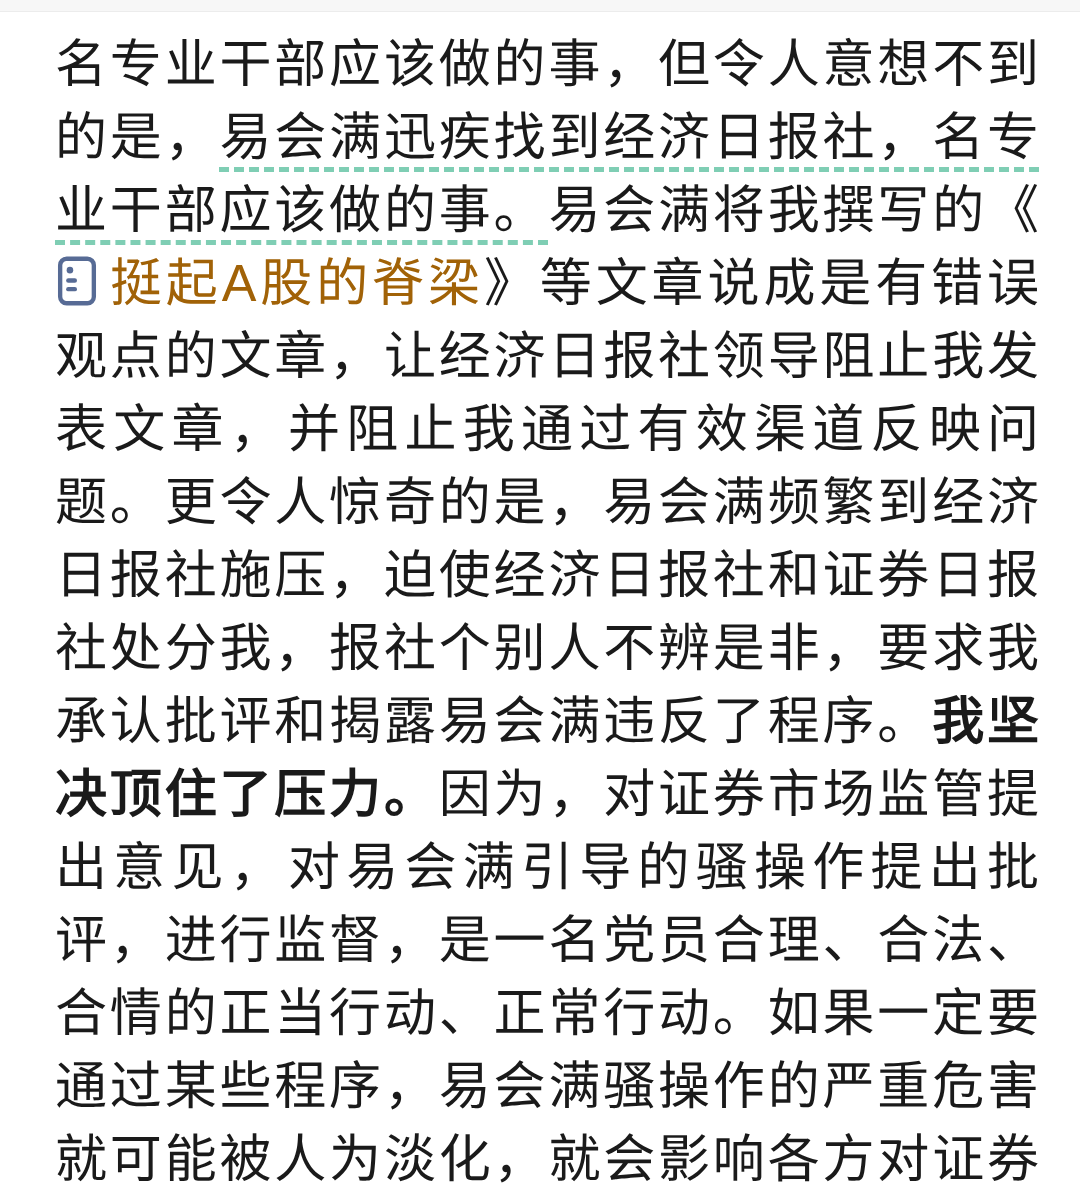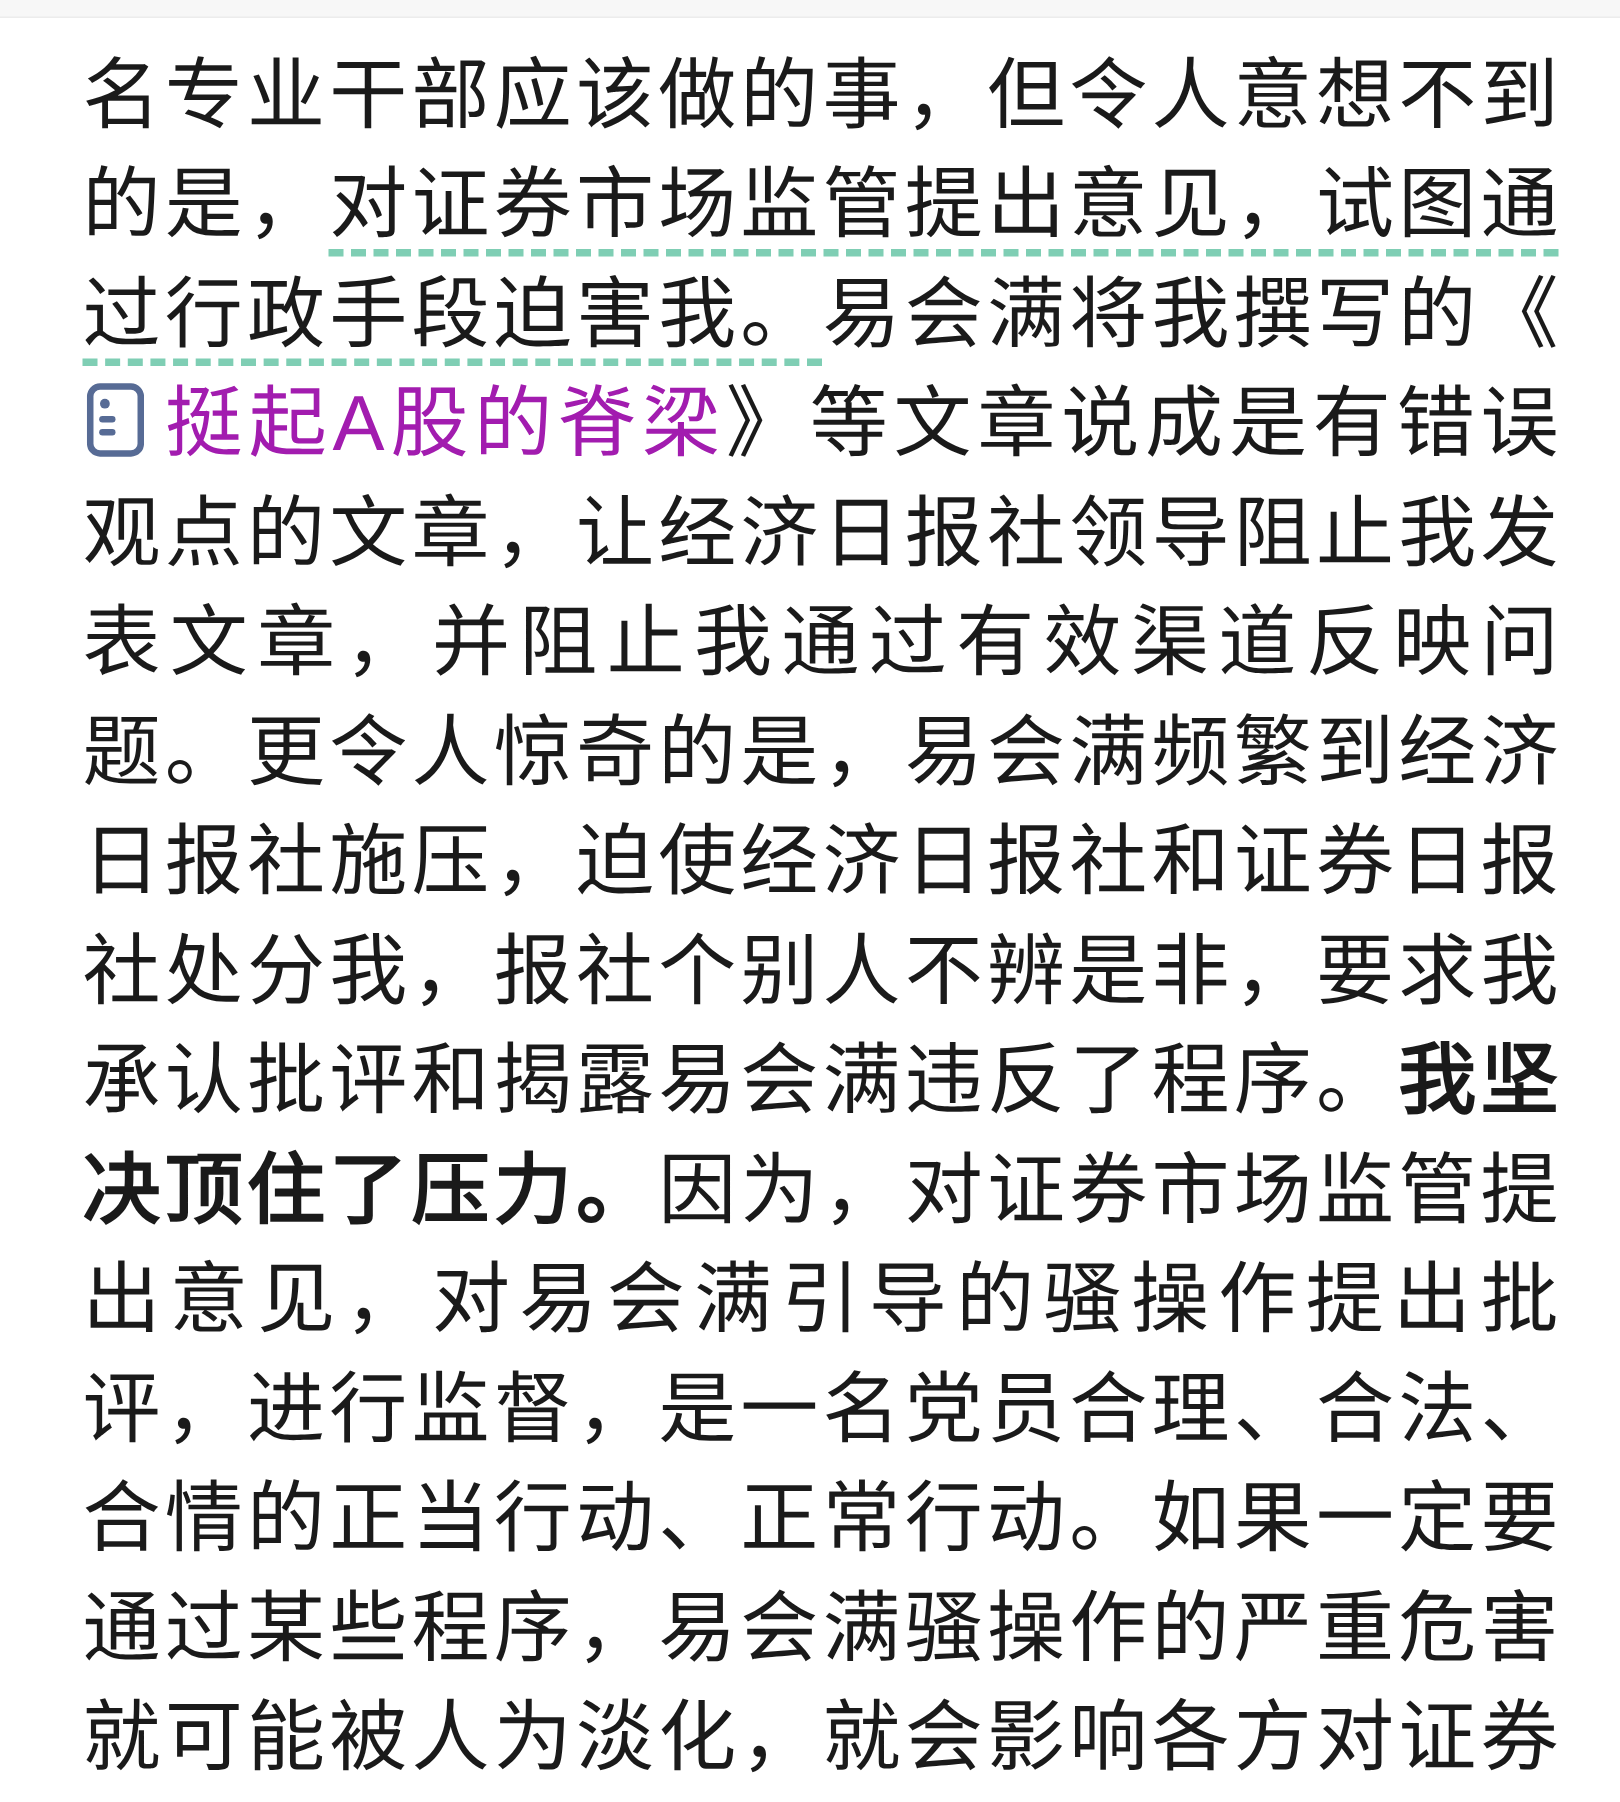--- a/index.html
+++ b/index.html
@@ -33,37 +33,37 @@
   .seg-underlined {
     text-decoration: underline;
     text-decoration-style: dashed;
     text-decoration-color: #7fceb4;
     text-decoration-thickness: 5px;
     text-underline-offset: 12px;
     text-decoration-skip-ink: none;
   }
   .seg-bold { font-weight: 700; }
   .seg-link {
-    color: #a21caf;
+    color: #a16207;
     cursor: pointer;
     white-space: normal;
   }
   .doc-icon {
     display: inline-block;
     width: 40px; height: 50px;
     margin: 0 10px 0 2px;
     vertical-align: -5px;
   }
   .doc-icon svg { display: block; width: 100%; height: 100%; }
 </style>
 </head>
 <body>
 
 <div class="status-strip"></div>
 
 <div class="article">
-  <p class="article-paragraph" id="article-paragraph"><span class="seg">名专业干部应该做的事，但令人意想不到的是，</span><span class="seg seg-underlined">对证券市场监管提出意见，试图通过行政手段迫害我。</span><span class="seg">易会满将我撰写的《</span><span class="seg seg-link"><span class="doc-icon"><svg viewBox="0 0 36 46" xmlns="http://www.w3.org/2000/svg" fill="none">
+  <p class="article-paragraph" id="article-paragraph"><span class="seg">名专业干部应该做的事，但令人意想不到的是，</span><span class="seg seg-underlined">易会满迅疾找到经济日报社，名专业干部应该做的事。</span><span class="seg">易会满将我撰写的《</span><span class="seg seg-link"><span class="doc-icon"><svg viewBox="0 0 36 46" xmlns="http://www.w3.org/2000/svg" fill="none">
             <rect x="2.5" y="2.5" width="31" height="41" rx="6" stroke="#576b95" stroke-width="4"></rect>
             <circle cx="11.5" cy="13" r="3" fill="#576b95"></circle>
             <rect x="8" y="20.5" width="10" height="4" rx="2" fill="#576b95"></rect>
             <rect x="8" y="28.5" width="10" height="4" rx="2" fill="#576b95"></rect>
           </svg></span><span>挺起A股的脊梁</span></span><span class="seg">》等文章说成是有错误观点的文章，让经济日报社领导阻止我发表文章，并阻止我通过有效渠道反映问题。更令人惊奇的是，易会满频繁到经济日报社施压，迫使经济日报社和证券日报社处分我，报社个别人不辨是非，要求我承认批评和揭露易会满违反了程序。</span><span class="seg seg-bold">我坚决顶住了压力。</span><span class="seg">因为，对证券市场监管提出意见，对易会满引导的骚操作提出批评，进行监督，是一名党员合理、合法、合情的正当行动、正常行动。如果一定要通过某些程序，易会满骚操作的严重危害就可能被人为淡化，就会影响各方对证券市场实际情况的准确判断，就难以尽快拨乱反正。</span></p>
 </div>
 
 </body></html>

